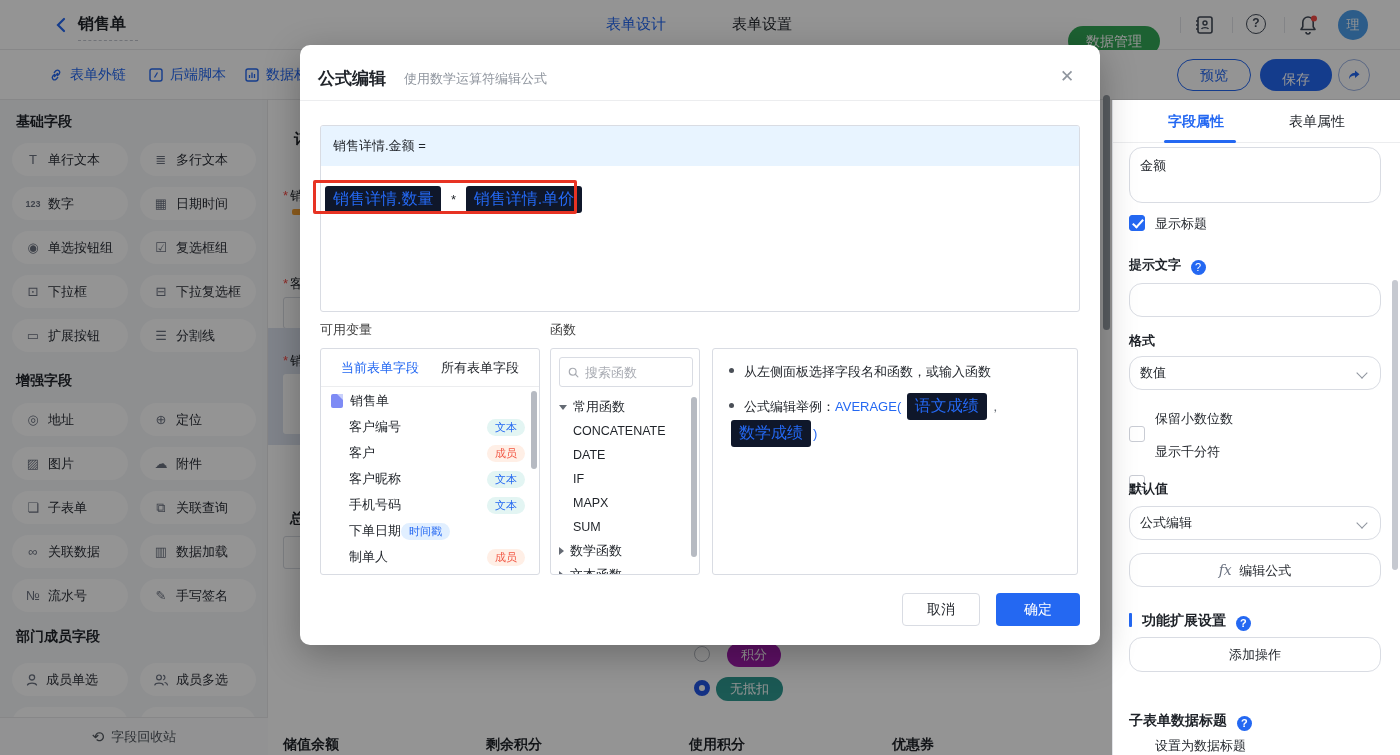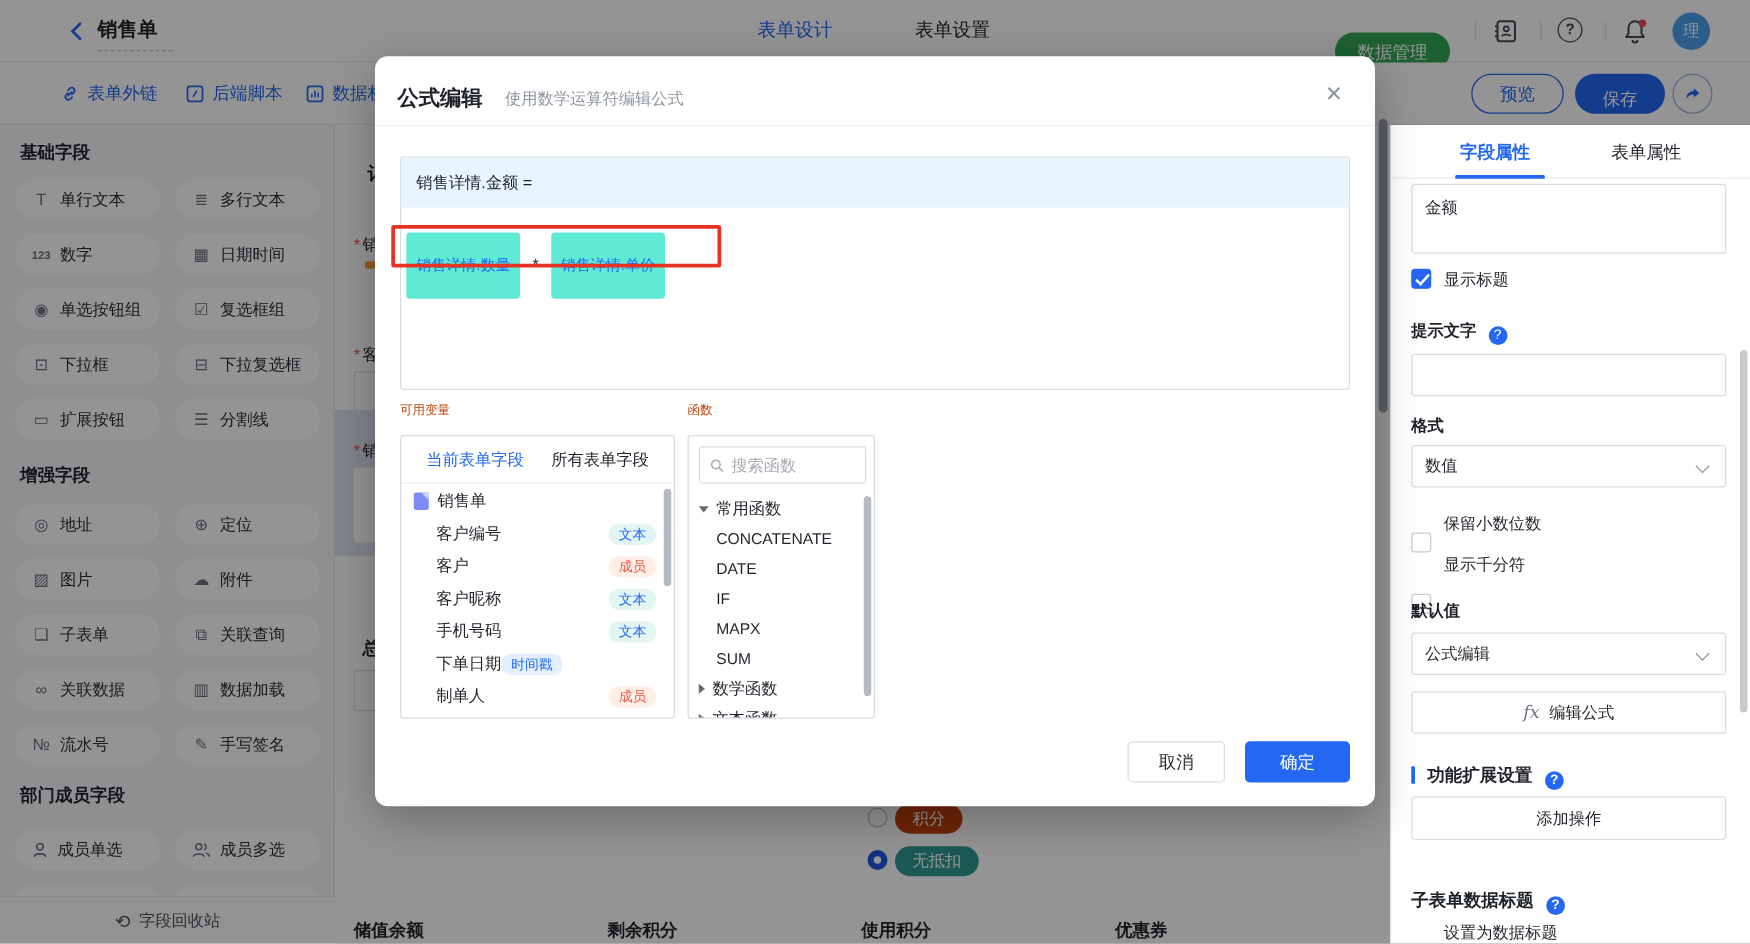--- a/index.html
+++ b/index.html
@@ -44,21 +44,21 @@
   .opt-pill{height:24px;border-radius:12px;color:#fff;font-size:13px;line-height:24px;padding:0 14px}
   .radio{width:16px;height:16px;border-radius:50%;border:1px solid #B6BAC2;background:#fff}
   .radio.checked{border:5px solid #2457E6}
   .canvas-foot{font-size:14px;font-weight:bold;color:#1F2329}
   .scroll-thumb{background:#9AA0A8;border-radius:4px}
   
   .panel{left:1112px;top:100px;width:288px;height:655px;background:#fff;border-left:1px solid #E2E4E8}
   .p-tab{font-size:14px;cursor:pointer;color:#1F2329}
   .p-tab.active{color:#2468F2;font-weight:bold}
   .p-tab-underline{height:3px;background:#2468F2;border-radius:2px}
-  .p-box{border:1px solid #D9DCE3;border-radius:3px;background:#fff}
+  .p-box{border:1px solid #D9DCE3;border-radius:13px;background:#fff}
   .p-label{font-size:13px;font-weight:bold;color:#1F2329}
   .cb{width:16px;height:16px;border:1px solid #C9CCD4;border-radius:3px;background:#fff;position:relative}
   .cb.checked{background:#2468F2;border-color:#2468F2}
   .cb.checked::after{content:"";position:absolute;left:5px;top:1px;width:4px;height:9px;
     border:solid #fff;border-width:0 2px 2px 0;transform:rotate(42deg)}
   .chev::after{content:"";position:absolute;right:14px;top:12px;width:7px;height:7px;
     border:solid #8F959E;border-width:0 1.5px 1.5px 0;transform:rotate(45deg)}
   .qicon{display:inline-block;width:15px;height:15px;border-radius:50%;background:#2468F2;color:#fff;
     font-size:11px;text-align:center;line-height:15px;vertical-align:-2px}
   .sect-bar{display:inline-block;width:3px;height:14px;background:#2468F2;border-radius:1px;
@@ -68,24 +68,24 @@
   .dim{background:rgba(0,0,0,0.42);z-index:10}
   
   .modal{left:300px;top:45px;width:800px;height:600px;background:#fff;border-radius:10px;z-index:20;
     box-shadow:0 10px 36px rgba(0,0,0,.28)}
   .m-title{font-size:17px;font-weight:bold;color:#1F2329}
   .m-sub{font-size:13px;color:#8F959E}
   .m-close{font-size:17px;color:#8F959E;cursor:pointer}
   .m-hr{height:1px;background:#ECEDEF}
   .f-box{border:1px solid #D9DCE3;border-radius:3px;overflow:hidden}
   .f-head{background:#E8F4FF;height:40px;line-height:40px;padding-left:12px;font-size:13px;color:#1F2329}
-  .chip{display:inline-block;background:#5eead4;color:#2468F2;font-size:12px;border-radius:3px;
-    padding:18px 8px;cursor:pointer}
+  .chip{display:inline-block;background:#0f172a;color:#2468F2;font-size:16px;border-radius:3px;
+    padding:3px 8px;cursor:pointer}
   .red-box{border:3px solid #E73323;border-radius:2px;z-index:25}
-  .m-sec-lbl{font-size:10px;color:#c2410c}
+  .m-sec-lbl{font-size:13px;color:#404040}
   .m-panel{border:1px solid #D9DCE3;border-radius:3px;background:#fff;overflow:hidden}
   .v-tab{font-size:13px;cursor:pointer;color:#1F2329}
   .v-tab.active{color:#2468F2}
   .tree-row{font-size:13px;color:#1F2329;display:flex;align-items:center}
   .bdg{font-size:11px;border-radius:9px;padding:1px 8px}
   .bdg-text{background:#E3F5F3;color:#2468F2}
   .bdg-member{background:#FFEFE6;color:#F25643}
   .bdg-time{background:#E1EFFF;color:#2468F2}
   .doc-ic{width:12px;height:14px;background:#7E8BF5;border-radius:2px;position:relative}
   .doc-ic::after{content:"";position:absolute;right:0;top:0;border:3px solid #C9D0FB;
@@ -304,21 +304,21 @@
     <div class="abs" style="left:0px;top:228px;width:47px;height:117px;background:#DCE3EF"></div>
     <div class="abs field-lbl" style="left:15px;top:252px">
       <span class="req-star">*</span><span>销</span>
     </div>
     <div class="abs" style="left:15px;top:274px;width:30px;height:60px;background:#fff;border-radius:3px"></div>
 
     <div class="abs" style="left:22px;top:410px;font-size:14px;font-weight:bold">总</div>
     <div class="abs sliver-input" style="left:15px;top:436px;width:40px;height:33px"></div>
 
     <div class="abs radio" style="left:426px;top:546px"></div>
-    <div class="abs opt-pill" style="left:448px;top:543px;background:#c2410c">积分</div>
+    <div class="abs opt-pill" style="left:459px;top:543px;background:#a21caf">积分</div>
     <div class="abs radio checked" style="left:426px;top:580px"></div>
     <div class="abs opt-pill" style="left:448px;top:577px;background:#2F9A92">无抵扣</div>
 
     <div class="abs canvas-foot" style="left:15px;top:636px">储值余额</div>
     <div class="abs canvas-foot" style="left:218px;top:636px">剩余积分</div>
     <div class="abs canvas-foot" style="left:421px;top:636px">使用积分</div>
     <div class="abs canvas-foot" style="left:624px;top:636px">优惠券</div>
 
     <div class="abs scroll-thumb" style="left:835px;top:-5px;width:7px;height:235px"></div>
   </div>
@@ -451,18 +451,28 @@
         <span class="tri-r"></span>
         <span>数学函数</span>
       </div>
       <div class="tree-row" style="height:24px;padding-left:8px;gap:6px">
         <span class="tri-r"></span>
         <span>文本函数</span>
       </div>
       <div class="abs" style="right:2px;top:48px;width:6px;height:160px;background:#B6BAC2;border-radius:3px"></div>
     </div>
 
+    <div class="abs m-panel" style="left:412px;top:303px;width:366px;height:227px;padding:14px 16px">
+      <div class="tip" style="margin-bottom:12px">
+        <span class="bullet"></span><span>从左侧面板选择字段名和函数，或输入函数</span>
+      </div>
+      <div class="tip">
+        <span class="bullet"></span><span>公式编辑举例：</span><span style="color:#2468F2">AVERAGE(</span>
+        <span class="chip" style="margin:0 2px">语文成绩</span><span style="color:#646A73">，</span>
+        <span class="chip" style="margin:0 2px">数学成绩</span><span style="color:#2468F2">)</span>
+      </div>
+    </div>
 
     <div class="abs m-btn-cancel" style="left:602px;top:548px">取消</div>
     <div class="abs m-btn-ok" style="left:696px;top:548px">确定</div>
   </div>
 
 </div>
 
 </body></html>

